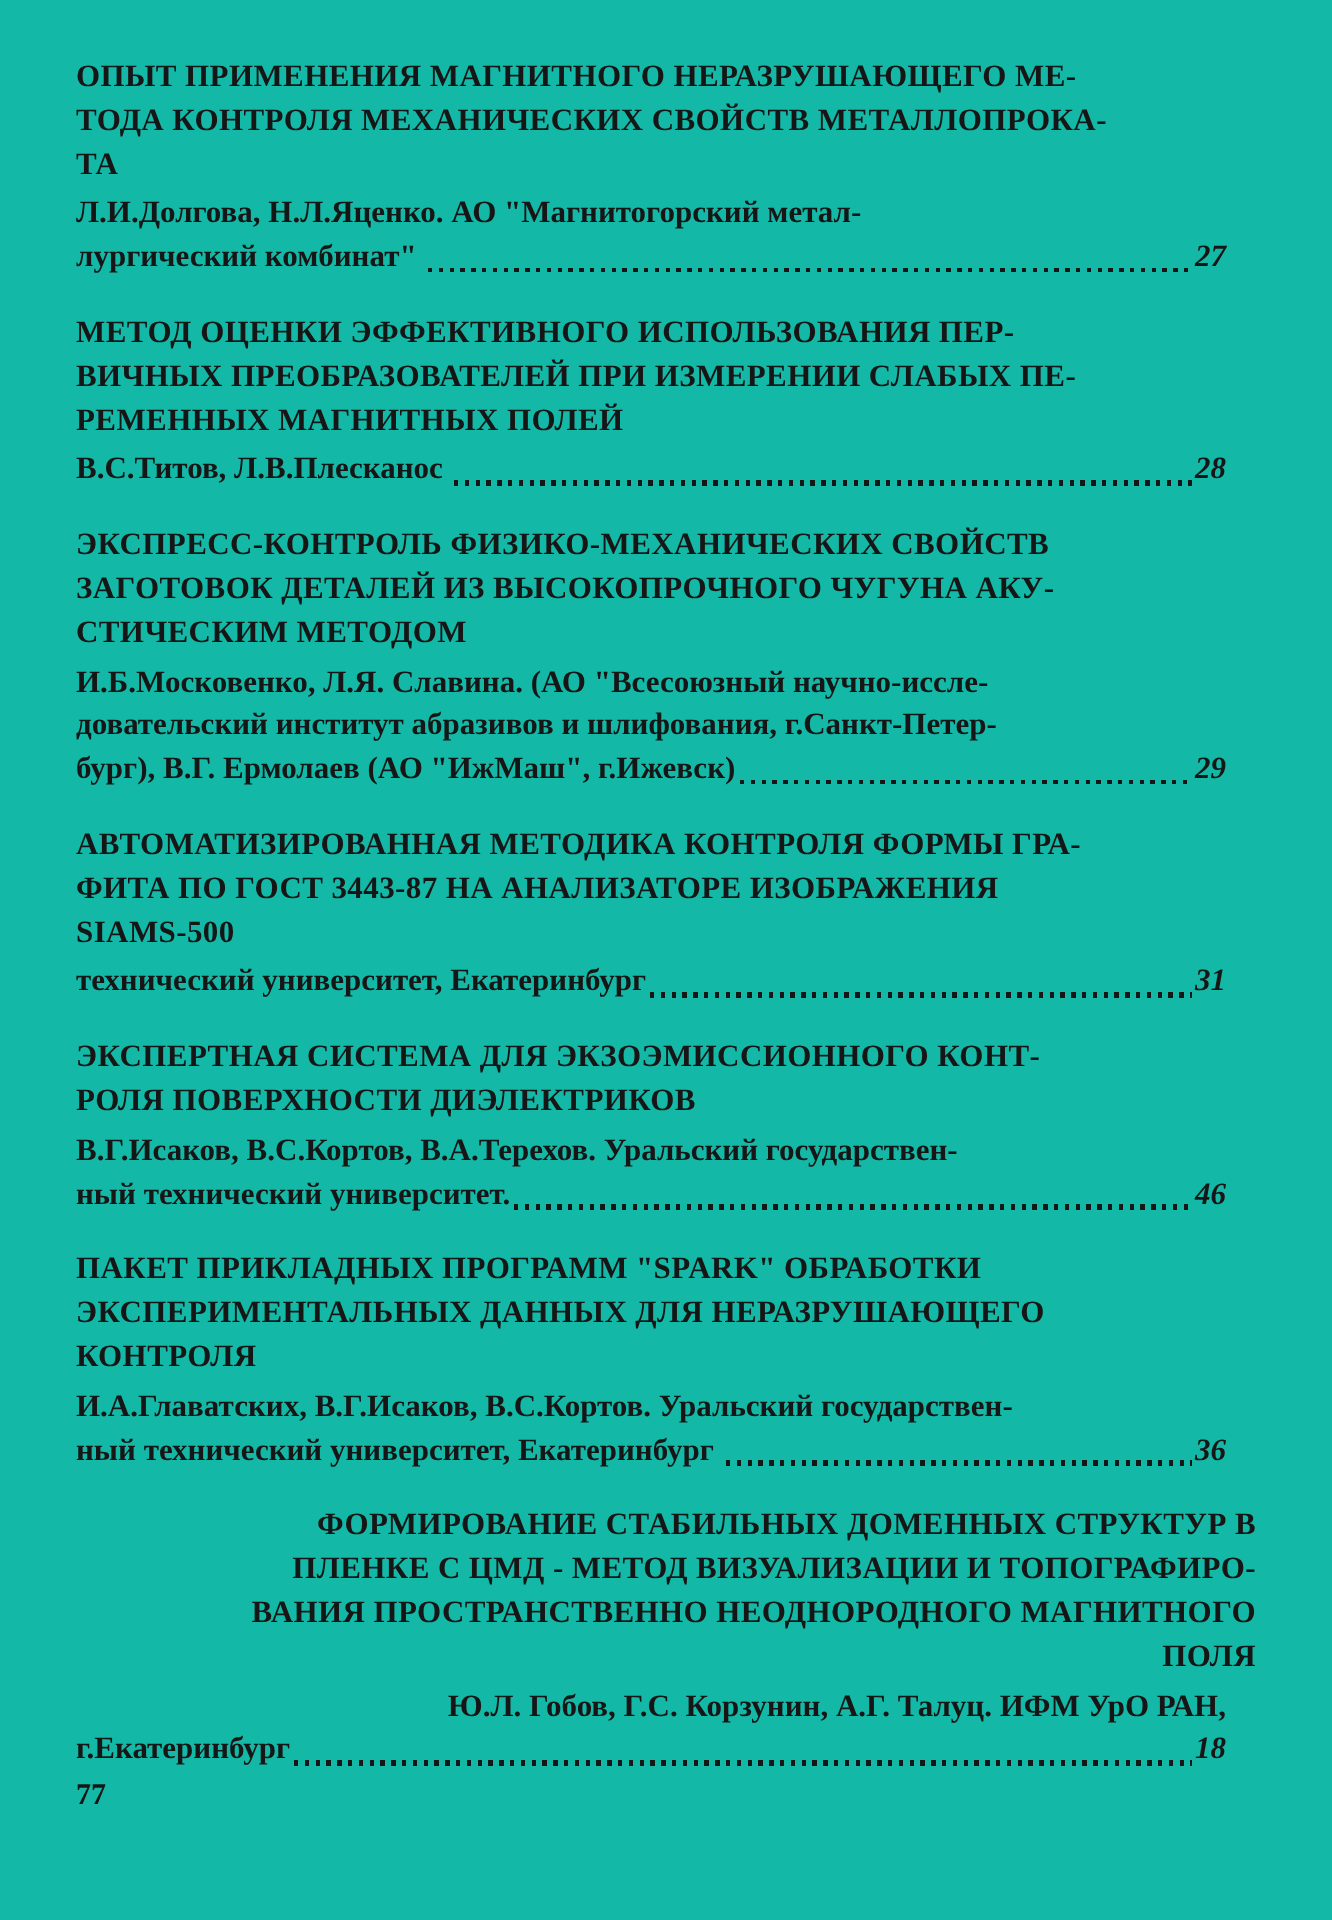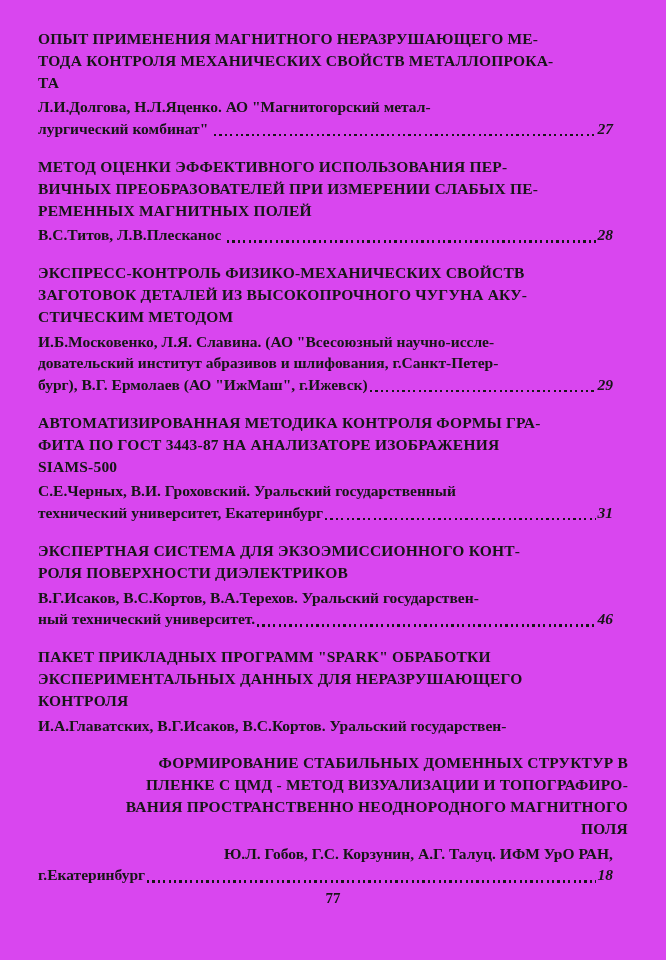--- a/index.html
+++ b/index.html
@@ -12,21 +12,21 @@
     background: #fcfcfa;
     overflow: hidden;
     font-family: "Liberation Serif", "DejaVu Serif", serif;
     color: #161616;
   }
   .page {
     box-sizing: border-box;
     width: 666px;
     height: 960px;
     padding: 28px 38px 0 38px;
-    background: #d946ef;
+    background: #14b8a6;
   }
   .entry {
     margin: 0 0 16px 0;
   }
   .title {
     font-weight: bold;
     font-size: 15.5px;
     line-height: 21.8px;
     letter-spacing: 0.2px;
     white-space: pre-line;
@@ -58,21 +58,20 @@
       to right,
       #161616 0px, #161616 2.2px,
       transparent 2.2px, transparent 5.4px
     );
   }
   .pageno {
     white-space: pre;
     font-style: italic;
   }
   .footer {
-    text-align: center;
     font-weight: bold;
     font-size: 15px;
     line-height: 20px;
     margin-top: 2px;
   }
 </style>
 </head>
 <body>
 
 <div class="page">
@@ -118,21 +117,20 @@
         <span class="pageno">29</span>
       </div>
     </div>
   </section>
 
   <section class="entry">
     <div class="title">АВТОМАТИЗИРОВАННАЯ МЕТОДИКА КОНТРОЛЯ ФОРМЫ ГРА-
 ФИТА ПО ГОСТ 3443-87 НА АНАЛИЗАТОРЕ ИЗОБРАЖЕНИЯ
 SIAMS-500</div>
     <div class="authors">
-      <div class="authors-pre">С.Е.Черных, В.И. Гроховский. Уральский государственный</div>
       <div class="authors-last">
         <span class="atext">технический университет, Екатеринбург</span>
         <span class="dots"></span>
         <span class="pageno">31</span>
       </div>
     </div>
   </section>
 
   <section class="entry">
     <div class="title">ЭКСПЕРТНАЯ СИСТЕМА ДЛЯ ЭКЗОЭМИССИОННОГО КОНТ-
@@ -146,20 +144,25 @@
       </div>
     </div>
   </section>
 
   <section class="entry">
     <div class="title">ПАКЕТ ПРИКЛАДНЫХ ПРОГРАММ "SPARK" ОБРАБОТКИ
 ЭКСПЕРИМЕНТАЛЬНЫХ ДАННЫХ ДЛЯ НЕРАЗРУШАЮЩЕГО
 КОНТРОЛЯ</div>
     <div class="authors">
       <div class="authors-pre">И.А.Главатских, В.Г.Исаков, В.С.Кортов. Уральский государствен-</div>
+      <div class="authors-last">
+        <span class="atext">ный технический университет, Екатеринбург </span>
+        <span class="dots"></span>
+        <span class="pageno">36</span>
+      </div>
     </div>
   </section>
 
   <section class="entry" style="margin-bottom:0;text-align:right;">
     <div class="title">ФОРМИРОВАНИЕ СТАБИЛЬНЫХ ДОМЕННЫХ СТРУКТУР В
 ПЛЕНКЕ С ЦМД - МЕТОД ВИЗУАЛИЗАЦИИ И ТОПОГРАФИРО-
 ВАНИЯ ПРОСТРАНСТВЕННО НЕОДНОРОДНОГО МАГНИТНОГО
 ПОЛЯ</div>
     <div class="authors">
       <div class="authors-pre">Ю.Л. Гобов, Г.С. Корзунин, А.Г. Талуц. ИФМ УрО РАН,</div>

